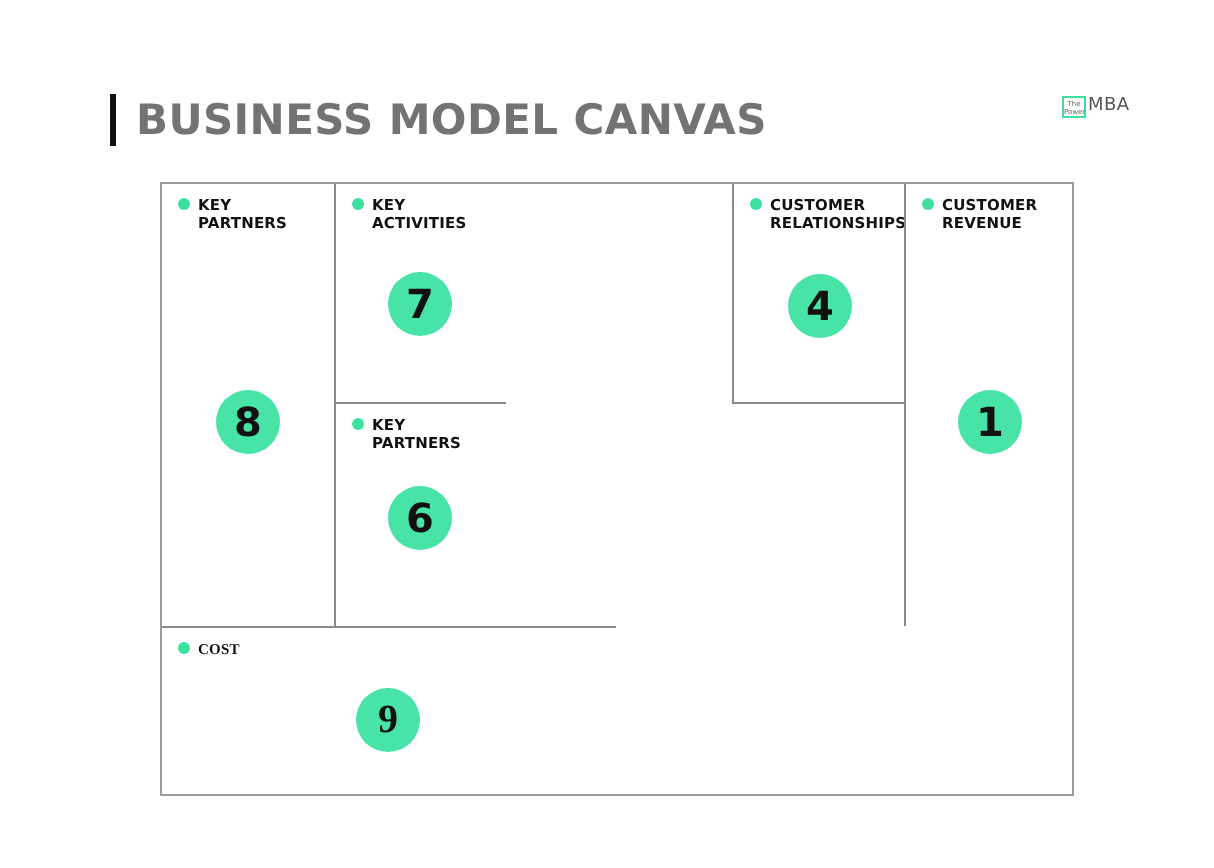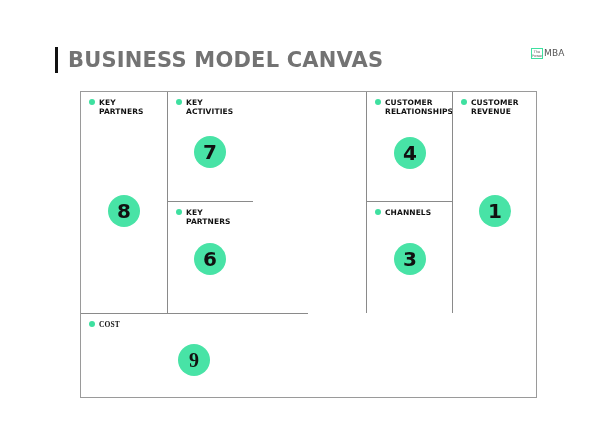--- a/index.html
+++ b/index.html
@@ -78,27 +78,20 @@
 
 
   <div class="cell" style="left:285px; top:0; width:86px; height:110px; border-left-width:1px; border-bottom-width:1px;">
     <div class="label">
       <span class="dot"></span>
       <span><span>CUSTOMER</span><br><span>RELATIONSHIPS</span></span>
     </div>
     <div class="badge" style="left:27px; top:45px;">4</div>
   </div>
 
-  <div class="cell" style="left:285px; top:110px; width:86px; height:111px; border-left-width:1px;">
-    <div class="label">
-      <span class="dot"></span>
-      <span><span>CHANNELS</span></span>
-    </div>
-    <div class="badge" style="left:27px; top:41px;">3</div>
-  </div>
 
   <div class="cell" style="left:371px; top:0; width:84px; height:221px; border-left-width:1px;">
     <div class="label">
       <span class="dot"></span>
       <span><span>CUSTOMER</span><br><span>REVENUE</span></span>
     </div>
     <div class="badge" style="left:26px; top:103px;">1</div>
   </div>
 
   <div class="cell" style="left:0; top:221px; width:227px; height:84px; border-top-width:1px;font-family:Liberation Serif, serif;">

